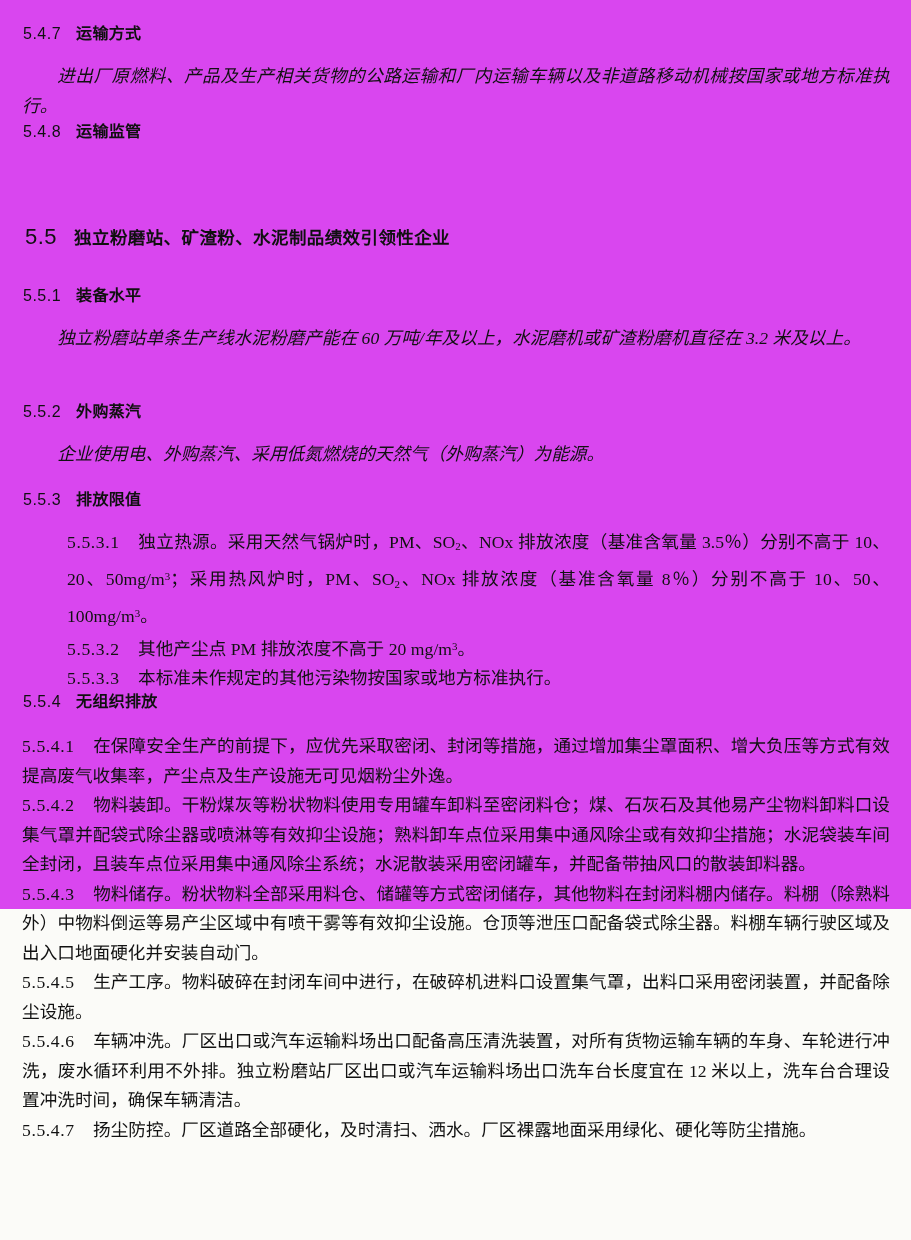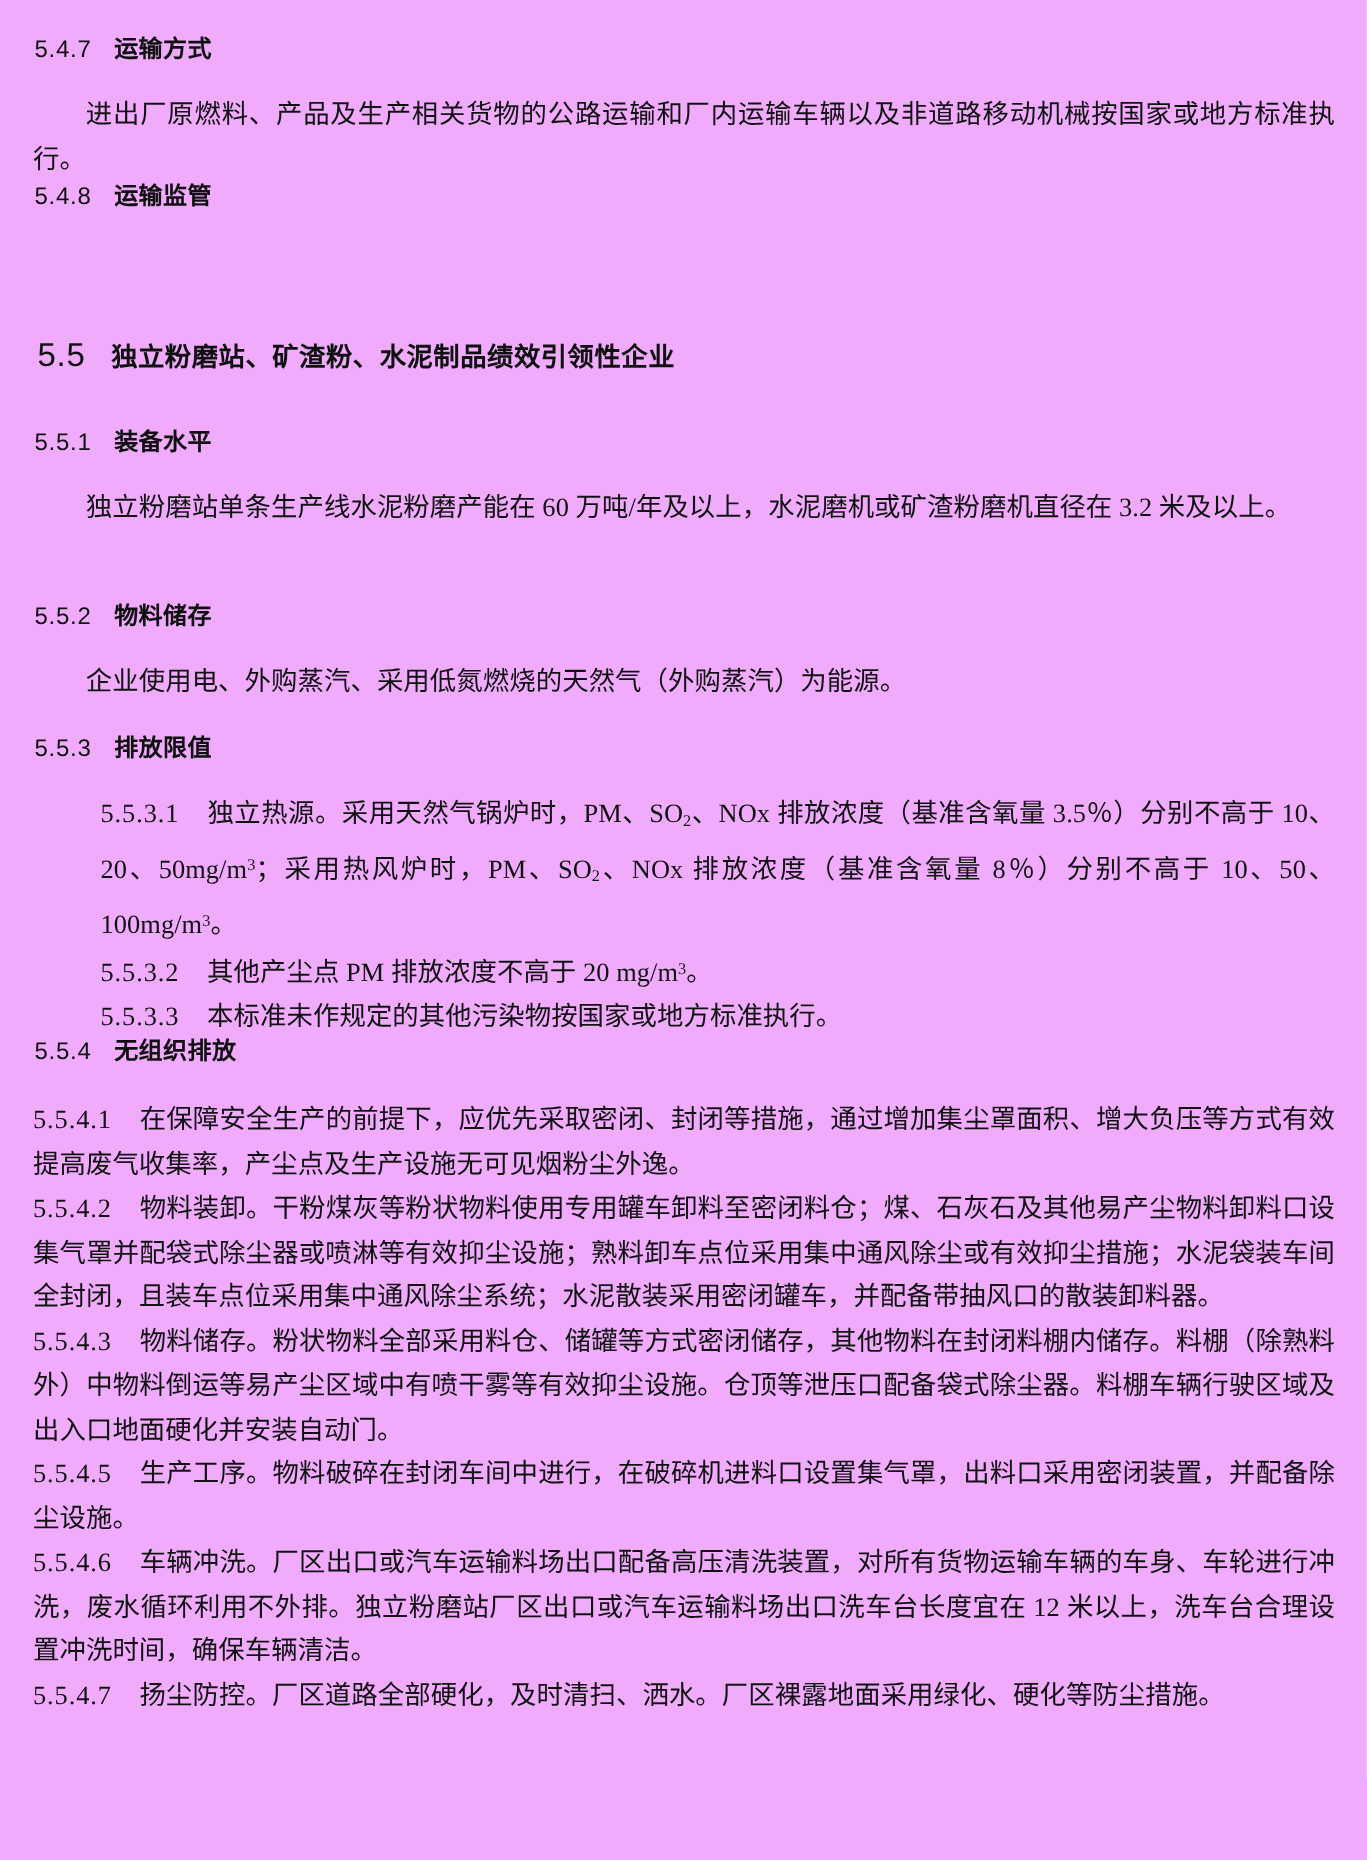--- a/index.html
+++ b/index.html
@@ -12,24 +12,24 @@
     height: 1240px;
     background: #fbfbf8;
     font-family: "Liberation Serif", "DejaVu Serif", serif;
     color: #141414;
     overflow: hidden;
   }
 
   .page {
     position: relative;
     width: 911px;
-    height: 1240px;
+    height: 909px;
     box-sizing: border-box;
     padding: 22px 21px 0 22px;
-    background: #f0abfc;
+    background: #d946ef;
   }
 
   
   .h-sec {
     font-family: "Liberation Sans", "DejaVu Sans", sans-serif;
     font-weight: bold;
     color: #101010;
     white-space: nowrap;
   }
   .h-num {
@@ -61,21 +61,21 @@
   
   p.body {
     margin: 0;
     font-size: 17.6px;
     line-height: 29.5px;
     text-align: justify;
     text-justify: inter-ideograph;
     letter-spacing: 0.05px;
     color: #111;
   }
-  p.indent { text-indent: 2em; }
+  p.indent { text-indent: 2em; font-style: italic; }
 
   
   .clause-num {
     font-family: "Liberation Serif", "DejaVu Serif", serif;
     letter-spacing: 0.6px;
   }
   .gap-after-num { display: inline-block; width: 1.05em; }
 
   sub { font-size: 0.62em; vertical-align: -0.22em; }
   sup { font-size: 0.62em; vertical-align: 0.48em; }
@@ -107,21 +107,21 @@
 
   <div class="blk h-sec h3" style="top:288px;">
     <span class="h-num">5.5.1</span><span class="h-txt">装备水平</span>
   </div>
 
   <div class="blk" style="top:324px;">
     <p class="body indent">独立粉磨站单条生产线水泥粉磨产能在 60 万吨/年及以上，水泥磨机或矿渣粉磨机直径在 3.2 米及以上。</p>
   </div>
 
   <div class="blk h-sec h3" style="top:404px;">
-    <span class="h-num">5.5.2</span><span class="h-txt">物料储存</span>
+    <span class="h-num">5.5.2</span><span class="h-txt">外购蒸汽</span>
   </div>
 
   <div class="blk" style="top:440px;">
     <p class="body indent">企业使用电、外购蒸汽、采用低氮燃烧的天然气（外购蒸汽）为能源。</p>
   </div>
 
   <div class="blk h-sec h3" style="top:492px;">
     <span class="h-num">5.5.3</span><span class="h-txt">排放限值</span>
   </div>
 

